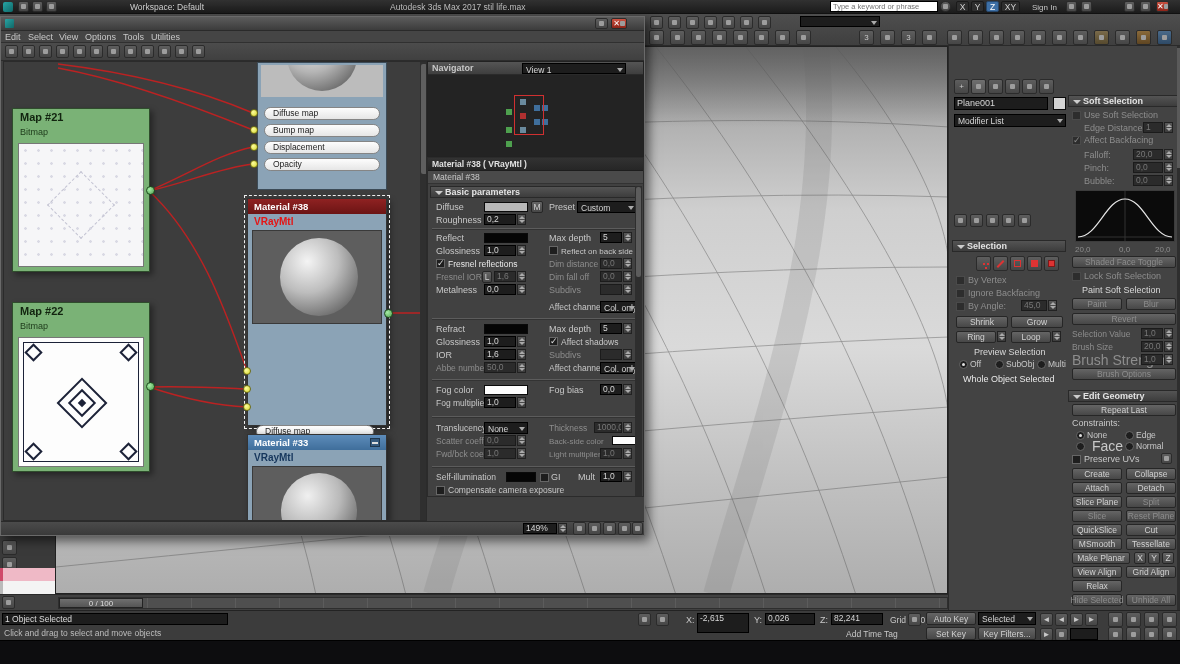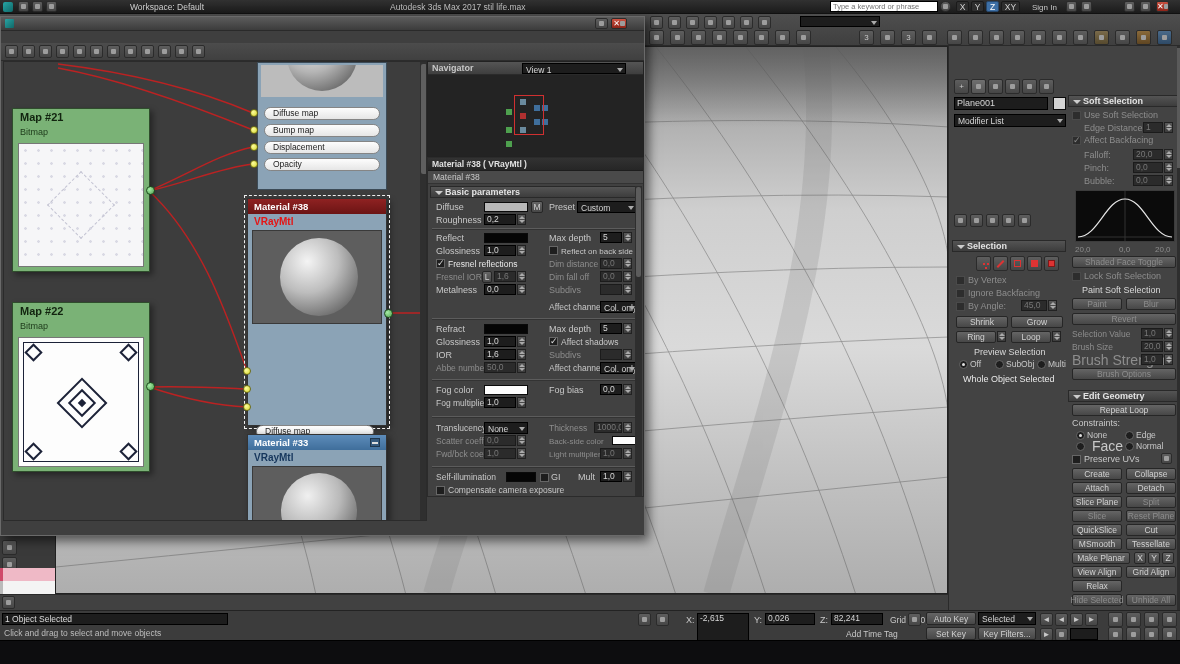--- a/index.html
+++ b/index.html
@@ -125,29 +125,34 @@
 
 <div class="a" style="left:0;top:46px;width:55px;height:548px;background:#3a3a3a">
   <div class="ic" style="left:2px;top:494px"></div>
   <div class="ic" style="left:2px;top:511px"></div>
   <div class="a" style="left:0;top:522px;width:55px;height:13px;background:#efb9c6;border-left:3px solid #d04a6a"></div>
   <div class="a" style="left:0;top:535px;width:55px;height:13px;background:#f4f4f4;border-left:3px solid #bbb"></div>
 </div>
 
 <div class="a" style="left:0;top:594px;width:1180px;height:16px;background:#414141;border-top:1px solid #2a2a2a">
   <div class="ic ics" style="left:2px;top:1px"></div>
+  <div class="a" style="left:58px;top:2px;width:890px;height:12px;background:#4f4f4f;border:1px solid #2e2e2e;background-image:repeating-linear-gradient(90deg,#5c5c5c 0,#5c5c5c 1px,transparent 1px,transparent 44px)">
+    <div class="a" style="left:0;top:0;width:84px;height:10px;background:linear-gradient(#6f6f6f,#555);border:1px solid #222;display:flex;align-items:center;justify-content:center">
+      <span style="font-size:8px;color:#ddd">0 / 100</span>
+    </div>
+  </div>
 </div>
 
 <div class="a" style="left:0;top:610px;width:1180px;height:30px;background:#3c3c3c;border-top:1px solid #232323">
   <div class="fld" style="left:2px;top:2px;width:226px;height:12px;font-size:8.5px;line-height:10px;color:#ddd">1 Object Selected</div>
   <div class="lbl" style="left:4px;top:17px;font-size:8.5px;color:#bdbdbd">Click and drag to select and move objects</div>
   <div class="ic ics" style="left:638px;top:2px"></div>
   <div class="ic ics" style="left:656px;top:2px"></div>
   <div class="lbl" style="left:686px;top:4px">X:</div>
-  <div class="fld" style="left:697px;top:2px;width:52px;height:28px">-2,615</div>
+  <div class="fld" style="left:697px;top:2px;width:52px;height:20px">-2,615</div>
   <div class="lbl" style="left:754px;top:4px">Y:</div>
   <div class="fld" style="left:765px;top:2px;width:50px;height:12px">0,026</div>
   <div class="lbl" style="left:820px;top:4px">Z:</div>
   <div class="fld" style="left:831px;top:2px;width:52px;height:12px">82,241</div>
   <div class="lbl" style="left:890px;top:4px;font-size:8.5px">Grid = 10,0</div>
   <div class="lbl" style="left:846px;top:18px;font-size:8.5px">Add Time Tag</div>
   <div class="ic ics" style="left:908px;top:2px"></div>
   <div class="btn" style="left:926px;top:1px;width:50px;height:13px">Auto Key</div>
   <div class="dd" style="left:978px;top:1px;width:58px;height:13px">Selected</div>
   <div class="btn" style="left:926px;top:16px;width:50px;height:13px">Set Key</div>
@@ -285,21 +290,21 @@
   <div class="spin" style="left:215px;top:282px"></div>
   <div class="lbl dim" style="left:123px;top:296px;font-size:8.5px">Brush Size</div>
   <div class="fld dimf" style="left:192px;top:295px;width:22px">20,0</div>
   <div class="spin" style="left:215px;top:295px"></div>
   <div class="lbl dim" style="left:123px;top:309px;font-size:14px">Brush Strength</div>
   <div class="fld dimf" style="left:192px;top:308px;width:22px">1,0</div>
   <div class="spin" style="left:215px;top:308px"></div>
   <div class="btn dimb" style="left:123px;top:322px;width:104px">Brush Options</div>
 
   <div class="roll" style="left:119px;top:344px;width:110px">Edit Geometry</div>
-  <div class="btn" style="left:123px;top:358px;width:104px">Repeat Loop</div>
+  <div class="btn" style="left:123px;top:358px;width:104px">Repeat Last</div>
   <div class="lbl" style="left:123px;top:372px">Constraints:</div>
   <div class="rad on" style="left:127px;top:385px"></div>
   <div class="lbl" style="left:138px;top:384px;font-size:8.5px">None</div>
   <div class="rad" style="left:176px;top:385px"></div>
   <div class="lbl" style="left:187px;top:384px;font-size:8.5px">Edge</div>
   <div class="rad" style="left:127px;top:396px"></div>
   <div class="lbl" style="left:143px;top:395px;font-size:14px">Face</div>
   <div class="rad" style="left:176px;top:396px"></div>
   <div class="lbl" style="left:187px;top:395px;font-size:8.5px">Normal</div>
   <div class="chk" style="left:123px;top:409px"></div>
@@ -332,20 +337,28 @@
 </div>
 
 <div class="a" style="left:0;top:16px;width:645px;height:520px;background:#3f3f3f;border:1px solid #6a6a6a;box-shadow:4px 5px 10px rgba(0,0,0,.55)">
 
   <div class="a" style="left:0;top:0;width:643px;height:14px;background:linear-gradient(#5c5c5c,#3c3c3c);border-bottom:1px solid #2a2a2a">
     <div class="a" style="left:4px;top:2px;width:9px;height:9px;background:linear-gradient(135deg,#2aa3a3,#0f6868);border-radius:1px"></div>
     <div class="ic ics" style="left:594px;top:1px;width:13px;height:11px"></div>
     <div class="ic ics close" style="left:610px;top:1px;width:16px;height:11px;background:linear-gradient(#cd5140,#8e2418)"></div>
   </div>
 
+  <div class="a" style="left:0;top:14px;width:643px;height:12px;background:#454545;border-bottom:1px solid #303030">
+    <span class="lbl" style="left:4px;top:1px">Edit</span>
+    <span class="lbl" style="left:27px;top:1px">Select</span>
+    <span class="lbl" style="left:58px;top:1px">View</span>
+    <span class="lbl" style="left:84px;top:1px">Options</span>
+    <span class="lbl" style="left:122px;top:1px">Tools</span>
+    <span class="lbl" style="left:150px;top:1px">Utilities</span>
+  </div>
 
   <div class="a" style="left:0;top:26px;width:643px;height:18px;background:linear-gradient(#4c4c4c,#404040);border-bottom:1px solid #2c2c2c">
     <div class="ic ics" style="left:4px;top:2px"></div>
     <div class="ic ics" style="left:21px;top:2px"></div>
     <div class="ic ics" style="left:38px;top:2px"></div>
     <div class="ic ics" style="left:55px;top:2px"></div>
     <div class="ic ics" style="left:72px;top:2px"></div>
     <div class="ic ics" style="left:89px;top:2px"></div>
     <div class="ic ics" style="left:106px;top:2px"></div>
     <div class="ic ics" style="left:123px;top:2px"></div>
@@ -572,13 +585,22 @@
     <span class="fld" style="left:172px;top:313px;width:22px">1,0</span>
     <span class="spin" style="left:195px;top:313px"></span>
     <span class="chk" style="left:8px;top:328px"></span>
     <span class="lbl" style="left:20px;top:327px;font-size:8.5px">Compensate camera exposure</span>
 
     <div class="a" style="left:207px;top:28px;width:7px;height:312px;background:#2e2e2e">
         <div style="position:absolute;left:1px;top:1px;width:5px;height:90px;background:#5c5c5c;border-radius:2px"></div>
       </div>
   </div>
 
+  <div class="a" style="left:0;top:504px;width:643px;height:14px;background:linear-gradient(#4b4b4b,#3a3a3a);border-top:1px solid #2a2a2a">
+    <span class="fld" style="left:522px;top:1px;width:34px;height:11px">149%</span>
+    <span class="spin" style="left:557px;top:1px"></span>
+    <div class="ic ics" style="left:572px;top:0"></div>
+    <div class="ic ics" style="left:587px;top:0"></div>
+    <div class="ic ics" style="left:602px;top:0"></div>
+    <div class="ic ics" style="left:617px;top:0"></div>
+    <div class="ic ics" style="left:631px;top:0;width:11px;height:13px"></div>
+  </div>
 </div>
 
 </body></html>

